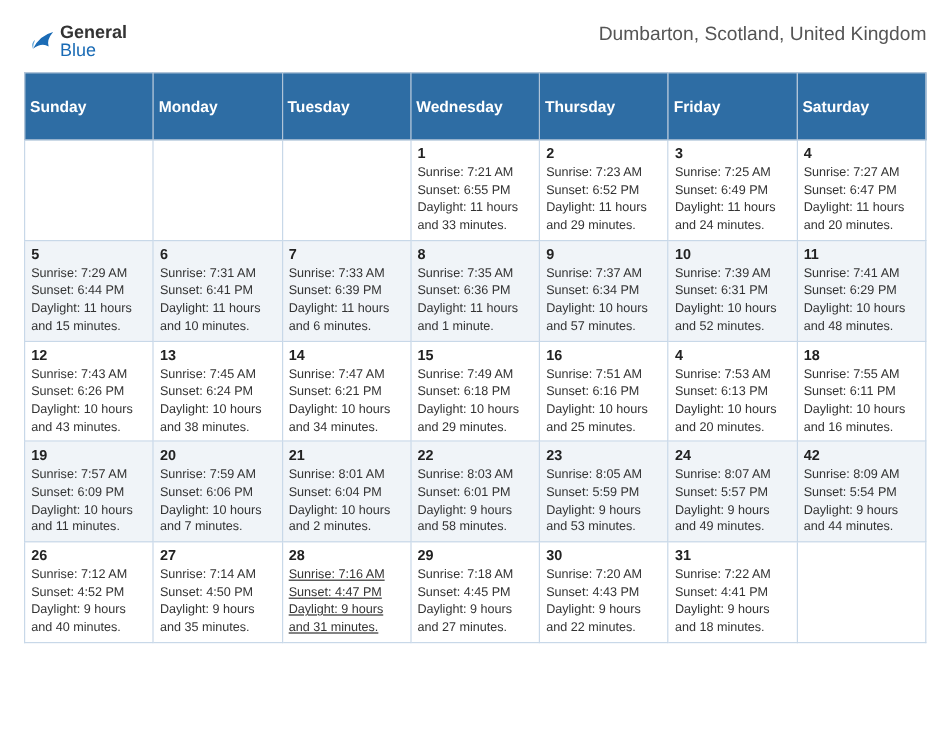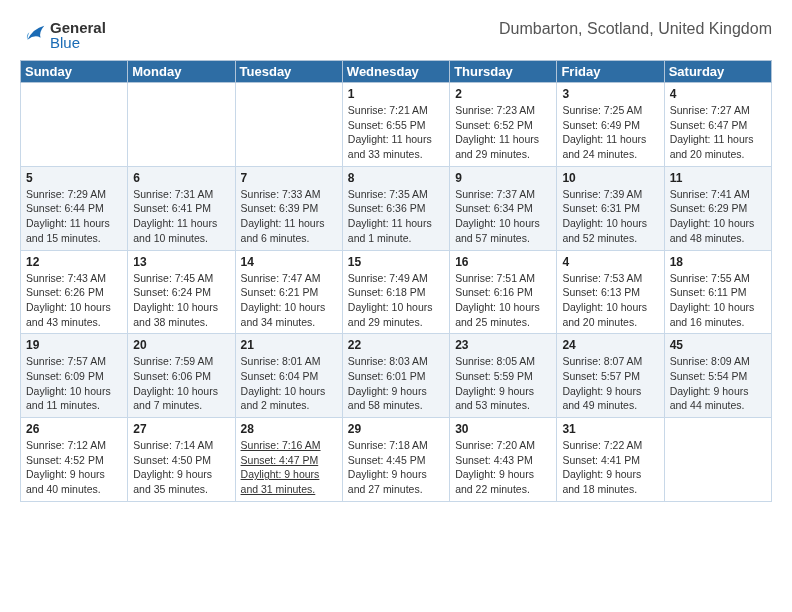--- a/index.html
+++ b/index.html
@@ -34,21 +34,21 @@
     .calendar {
       width: 100%;
       border-collapse: collapse;
       margin-top: 5px;
     }
     .calendar th {
       background-color: #2e6da4;
       color: #fff;
       font-size: 13px;
       font-weight: bold;
-      padding: 3px 4px;
+      padding: 20px 4px;
       text-align: left;
       border: 1px solid #b0c4d8;
     }
     .calendar td {
       width: calc(100% / 7);
       vertical-align: top;
       border: 1px solid #c8d8e8;
       padding: 4px 5px;
       font-size: 11px;
       color: #333;
@@ -68,21 +68,21 @@
     .day-info {
       font-size: 10.5px;
       color: #333;
       line-height: 1.4;
     }
     .empty {
       background: #fff;
     }
     .logo-wrapper {
       display: flex;
-      align-items: center;
+      align-items: flex-end;
     }
     .logo-bird {
       width: 28px;
       height: 28px;
     }
     .logo-text-block {
       display: flex;
       flex-direction: column;
       margin-left: 2px;
     }
@@ -304,21 +304,21 @@
 and 53 minutes.</div>
           </td>
           <td class="alt-row">
             <span class="day-number">24</span>
             <div class="day-info" style="white-space: pre-line;">Sunrise: 8:07 AM
 Sunset: 5:57 PM
 Daylight: 9 hours
 and 49 minutes.</div>
           </td>
           <td class="alt-row">
-            <span class="day-number">45</span>
+            <span class="day-number">42</span>
             <div class="day-info" style="white-space: pre-line;">Sunrise: 8:09 AM
 Sunset: 5:54 PM
 Daylight: 9 hours
 and 44 minutes.</div>
           </td>
         </tr>
         <tr>
           <td>
             <span class="day-number">26</span>
             <div class="day-info" style="white-space: pre-line;">Sunrise: 7:12 AM

